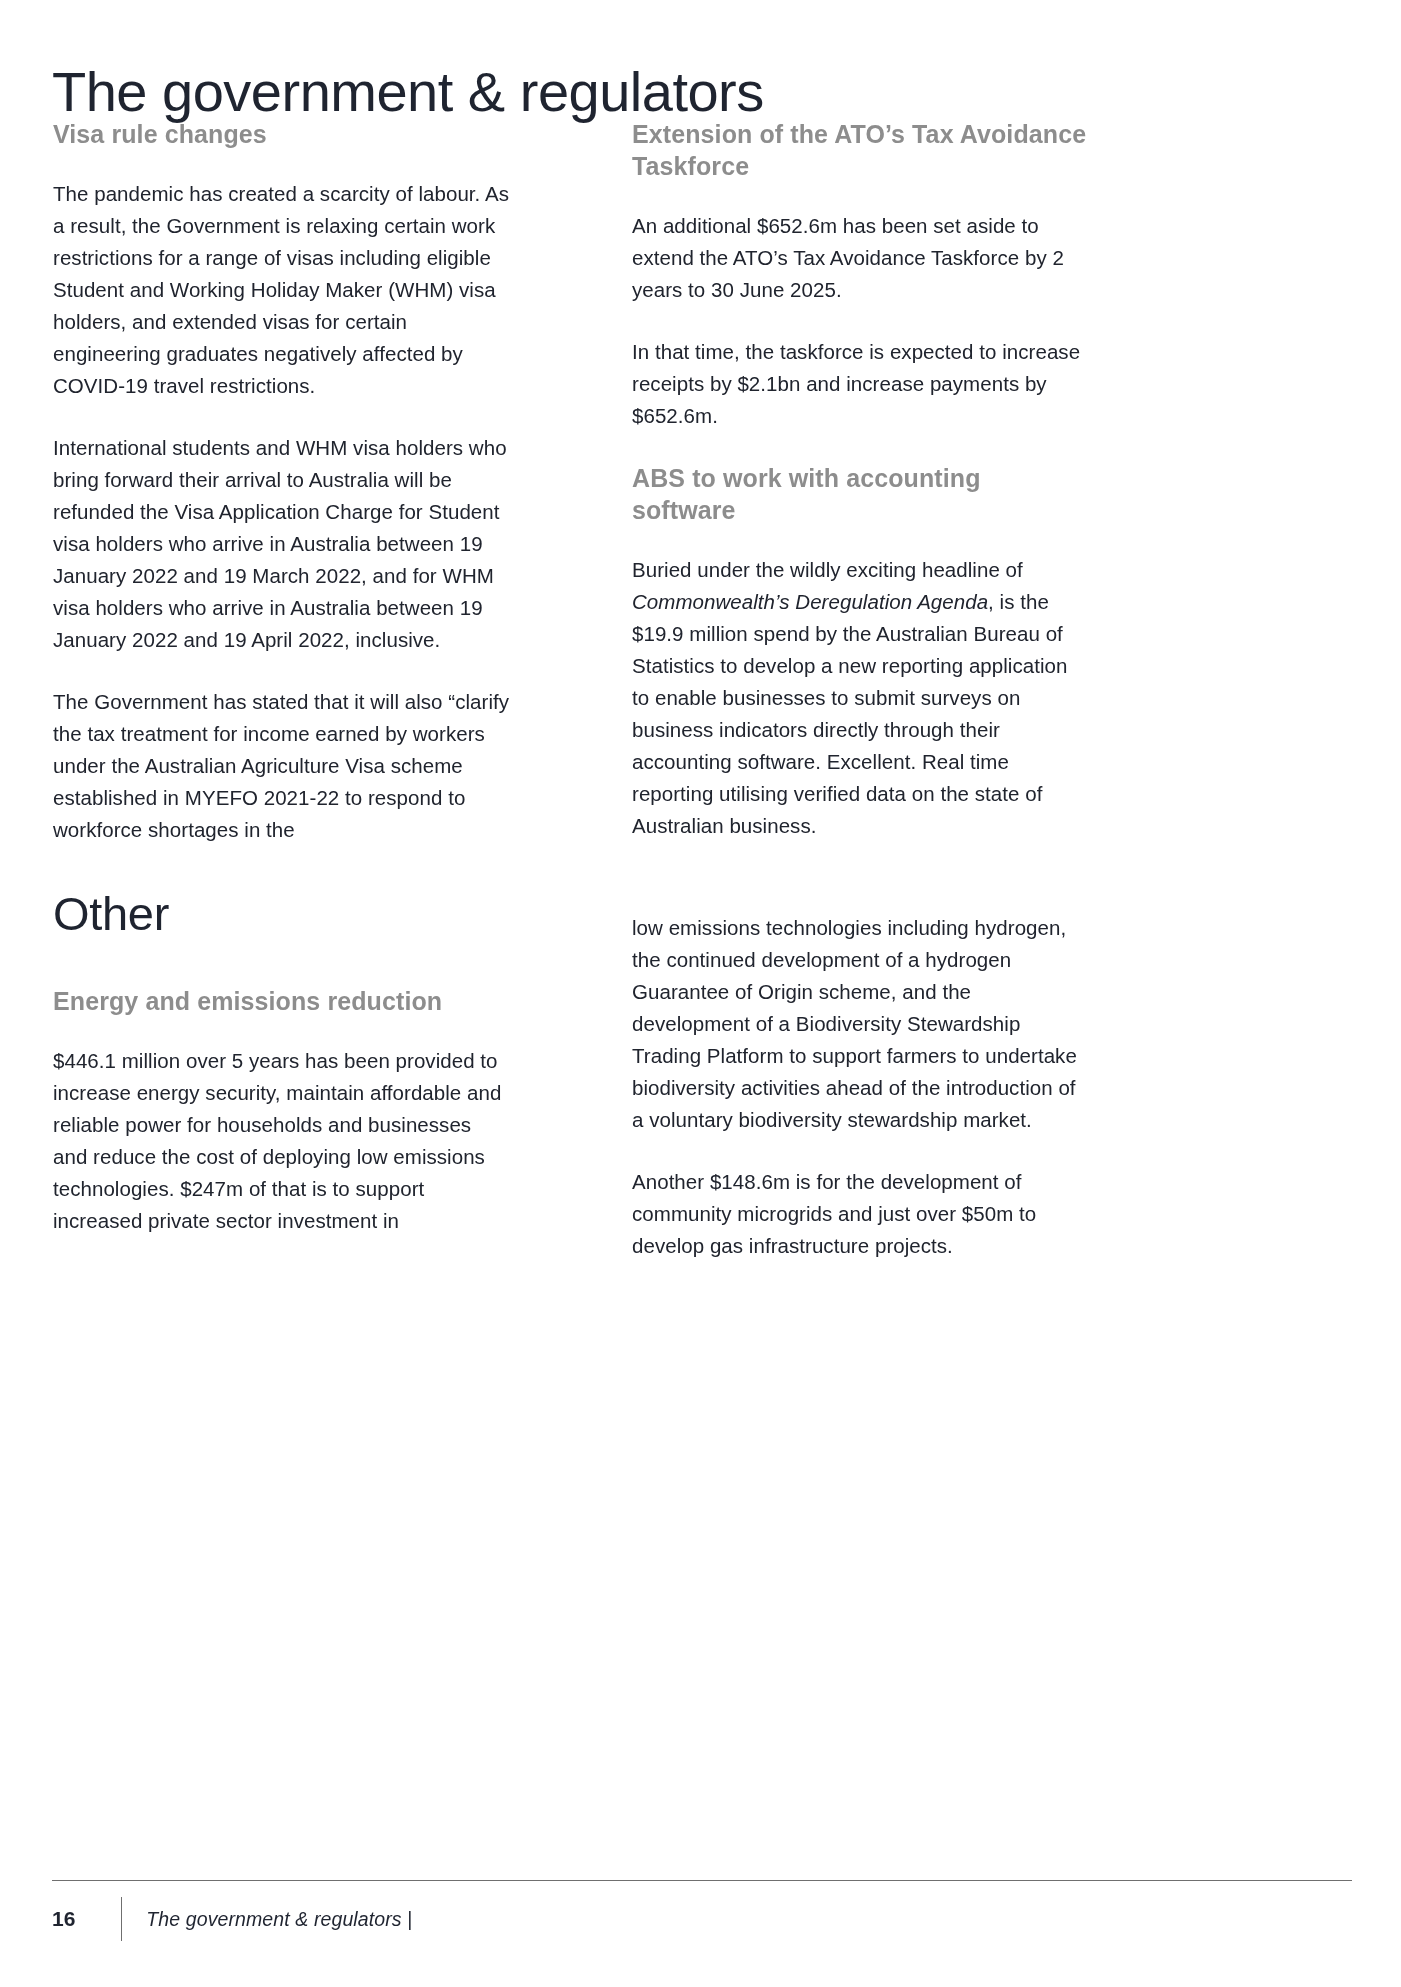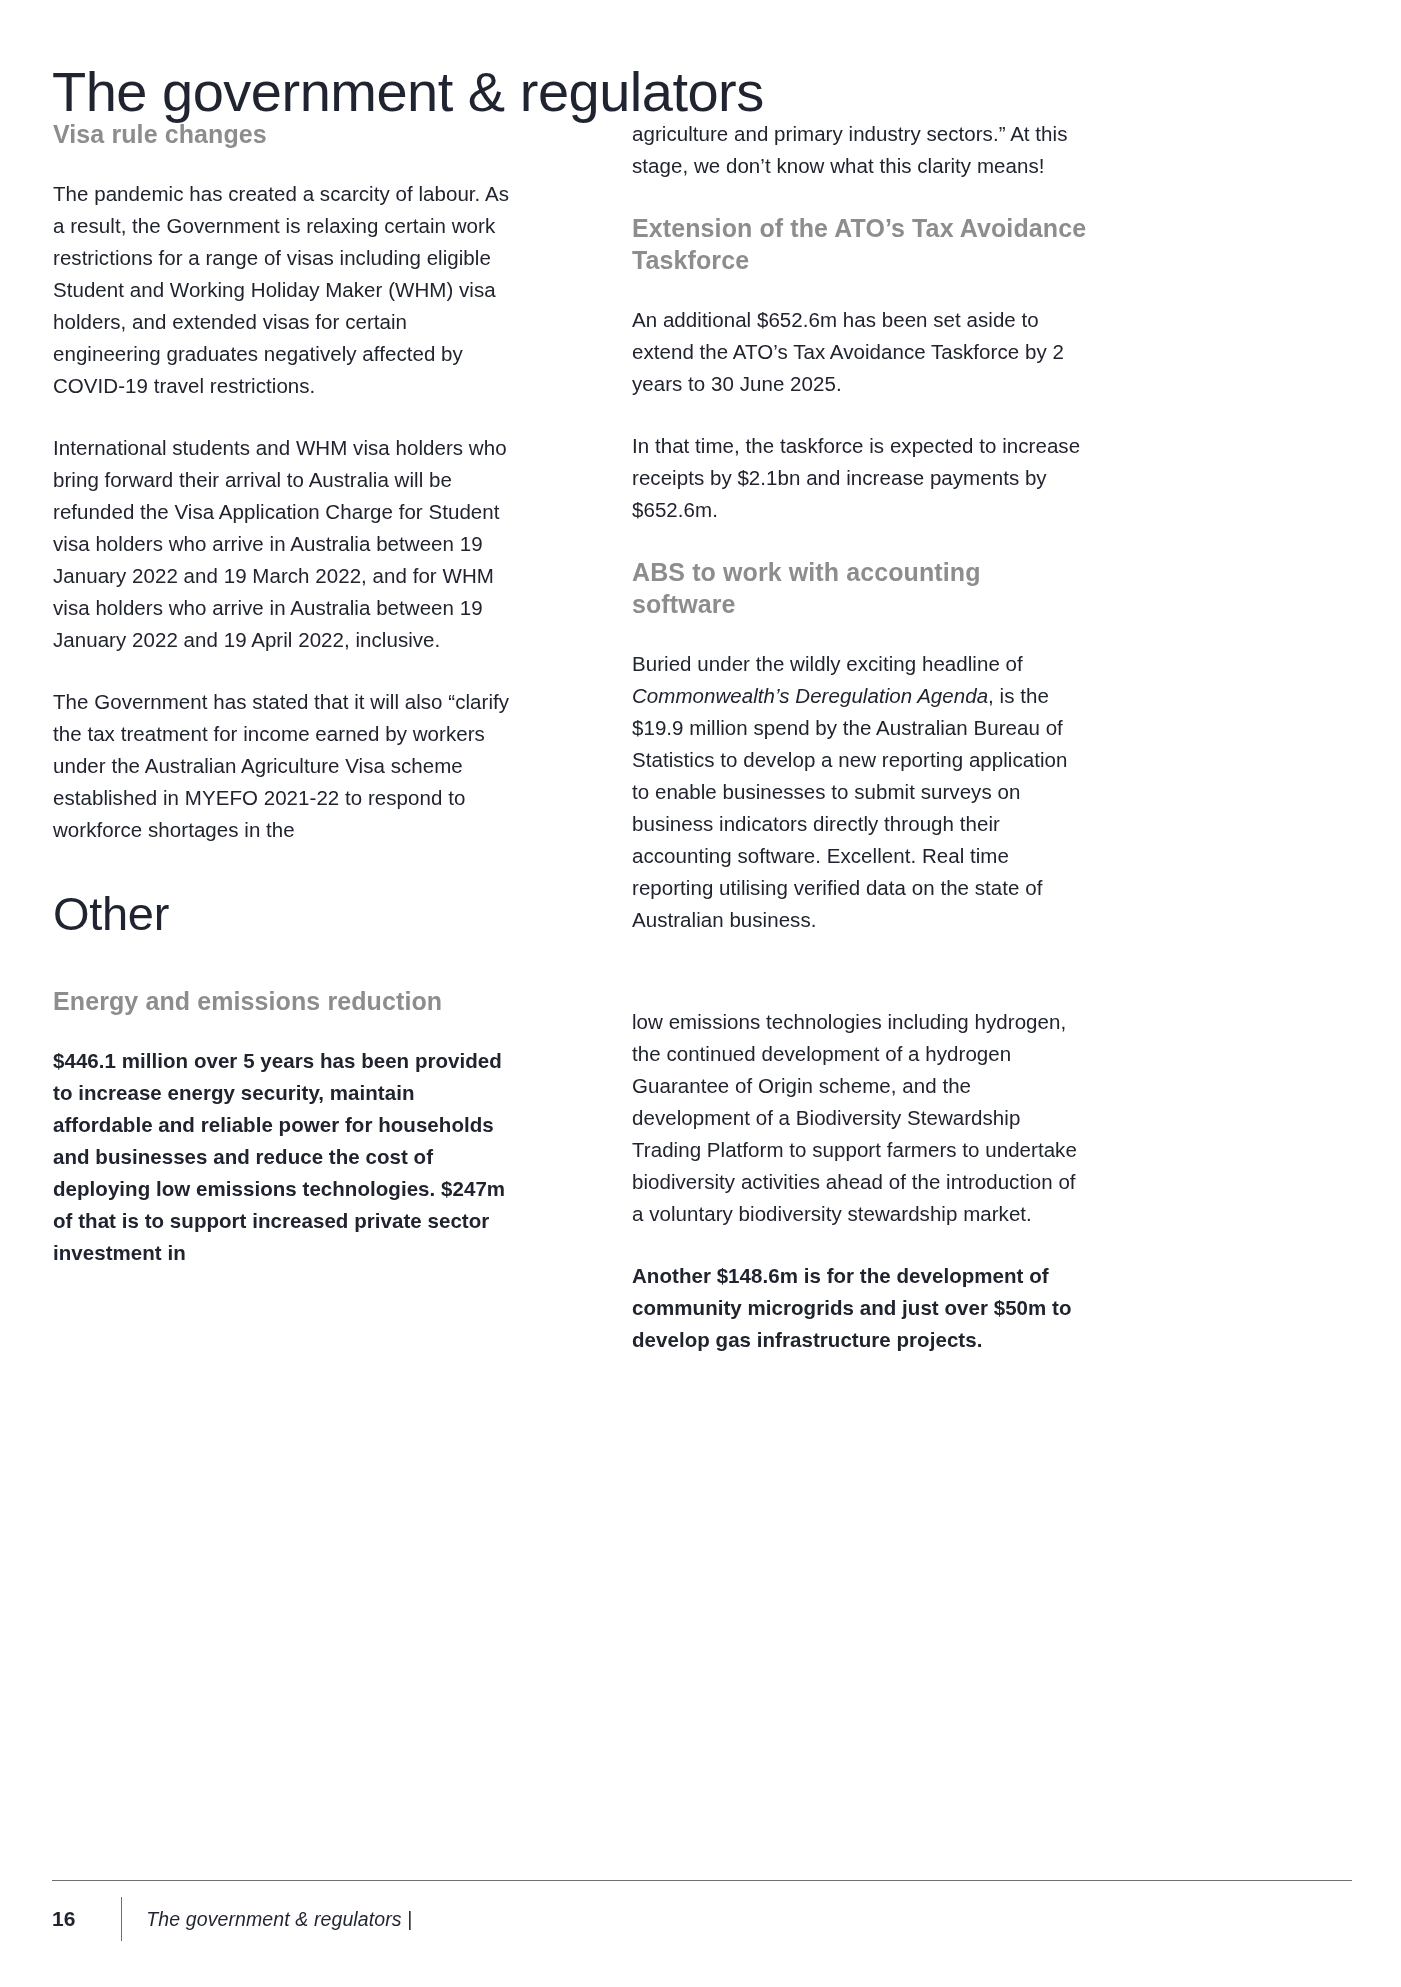--- a/index.html
+++ b/index.html
@@ -60,21 +60,20 @@
   }
   p.body-text {
     font-size: 20.5px;
     line-height: 32px;
     color: #20242e;
     margin: 0 0 30px 0;
     letter-spacing: 0.05px;
   }
   p.body-text:last-child {
     margin-bottom: 0;
-    font-weight: bold;
   }
   .big-heading {
     font-size: 47px;
     font-weight: 400;
     color: #1f2430;
     margin: 42px 0 44px 0;
     line-height: 1.12;
     letter-spacing: -0.3px;
   }
   .gap-block {
@@ -146,21 +145,20 @@
       <div class="big-heading">Other</div>
 
       <h2 class="section-heading">Energy and emissions reduction</h2>
 
       <p class="body-text">$446.1 million over 5 years has been provided to increase energy security, maintain affordable and reliable power for households and businesses and reduce the cost of deploying low emissions technologies. $247m of that is to support increased private sector investment in</p>
 
     </div>
 
     <div class="col col-right">
 
-      <p class="body-text">agriculture and primary industry sectors.” At this stage, we don’t know what this clarity means!</p>
 
       <h2 class="section-heading spaced-top">Extension of the ATO’s Tax Avoidance Taskforce</h2>
 
       <p class="body-text">An additional $652.6m has been set aside to extend the ATO’s Tax Avoidance Taskforce by 2 years to 30 June 2025.</p>
 
       <p class="body-text">In that time, the taskforce is expected to increase receipts by $2.1bn and increase payments by $652.6m.</p>
 
       <h2 class="section-heading spaced-top">ABS to work with accounting software</h2>
 
       <p class="body-text"><span>Buried under the wildly exciting headline of </span><em class="title-italic">Commonwealth’s Deregulation Agenda</em><span>, is the $19.9 million spend by the Australian Bureau of Statistics to develop a new reporting application to enable businesses to submit surveys on business indicators directly through their accounting software. Excellent. Real time reporting utilising verified data on the state of Australian business.</span></p>

